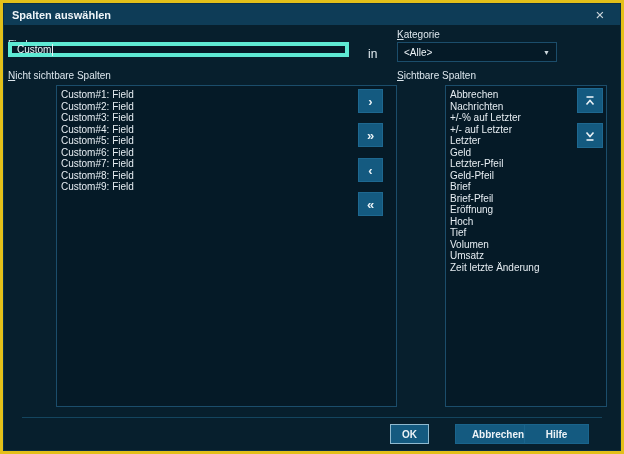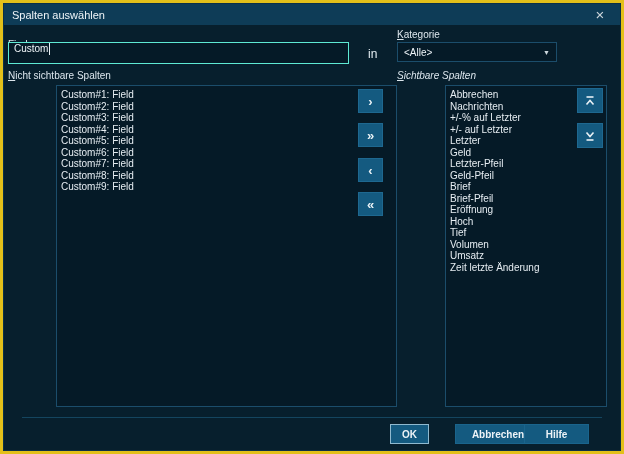--- a/index.html
+++ b/index.html
@@ -9,33 +9,33 @@
     background:#071f2d;
     border:3px solid #e3c01a;
     box-shadow: inset 0 0 0 1px #0b3048;
     font-family:"Liberation Sans", sans-serif;
     color:#e3ecf1; overflow:hidden;
   }
   .titlebar {
     position:absolute; left:1px; top:1px; right:1px; height:21px;
     background:#0e3c57; display:flex; align-items:center;
   }
-  .title { font-size:11px; font-weight:normal; padding-left:8px; color:#eef4f8; }
+  .title { font-size:11px; font-weight:bold; padding-left:8px; color:#eef4f8; }
   .close-btn {
     position:absolute; right:10px; top:0; width:20px; height:21px;
     display:flex; align-items:center; justify-content:center;
     color:#cdd6dc; font-size:15px; cursor:pointer;
   }
   .lbl { position:absolute; font-size:10px; color:#dce6ed; }
   .mnemonic::first-letter { text-decoration:underline; }
   .textbox {
-    position:absolute; left:5px; top:39px; width:341px; height:22px;
+    position:absolute; left:5px; top:39px; width:341px; height:15px;
     background:#04capsule;
-    background:#051a27; border:1px solid #5eead4;
-    font-size:10px; color:#eef4f8; display:flex; align-items:flex-start; padding-left:5px;
+    background:#051a27; border:4px solid #5eead4;
+    font-size:10px; color:#eef4f8; display:flex; align-items:center; padding-left:5px;
   }
   .caret { display:inline-block; width:1px; height:12px; background:#e6eef3; margin-left:1px; }
   .in-lbl { position:absolute; left:365px; top:44px; font-size:12px; }
   .dropdown {
     position:absolute; left:394px; top:39px; width:160px; height:20px;
     background:#051a27; border:1px solid #1b4d6b;
     font-size:10px; color:#eef4f8; display:flex; align-items:center;
     padding:0 6px; cursor:pointer;
   }
   .dropdown .arrow { margin-left:auto; font-size:7px; color:#cdd7dd; }
@@ -94,21 +94,21 @@
       <div class="list-item">Custom#2: Field</div>
       <div class="list-item">Custom#3: Field</div>
       <div class="list-item">Custom#4: Field</div>
       <div class="list-item">Custom#5: Field</div>
       <div class="list-item">Custom#6: Field</div>
       <div class="list-item">Custom#7: Field</div>
       <div class="list-item">Custom#8: Field</div>
       <div class="list-item">Custom#9: Field</div>
     </div>
 
-  <div class="lbl mnemonic" style="left:394px; top:67px;font-style:italic;">Sichtbare Spalten</div>
+  <div class="lbl mnemonic" style="left:394px; top:67px;">Sichtbare Spalten</div>
   <div class="listbox vis">
       <div class="list-item">Abbrechen</div>
       <div class="list-item">Nachrichten</div>
       <div class="list-item">+/-% auf Letzter</div>
       <div class="list-item">+/- auf Letzter</div>
       <div class="list-item">Letzter</div>
       <div class="list-item">Geld</div>
       <div class="list-item">Letzter-Pfeil</div>
       <div class="list-item">Geld-Pfeil</div>
       <div class="list-item">Brief</div>

